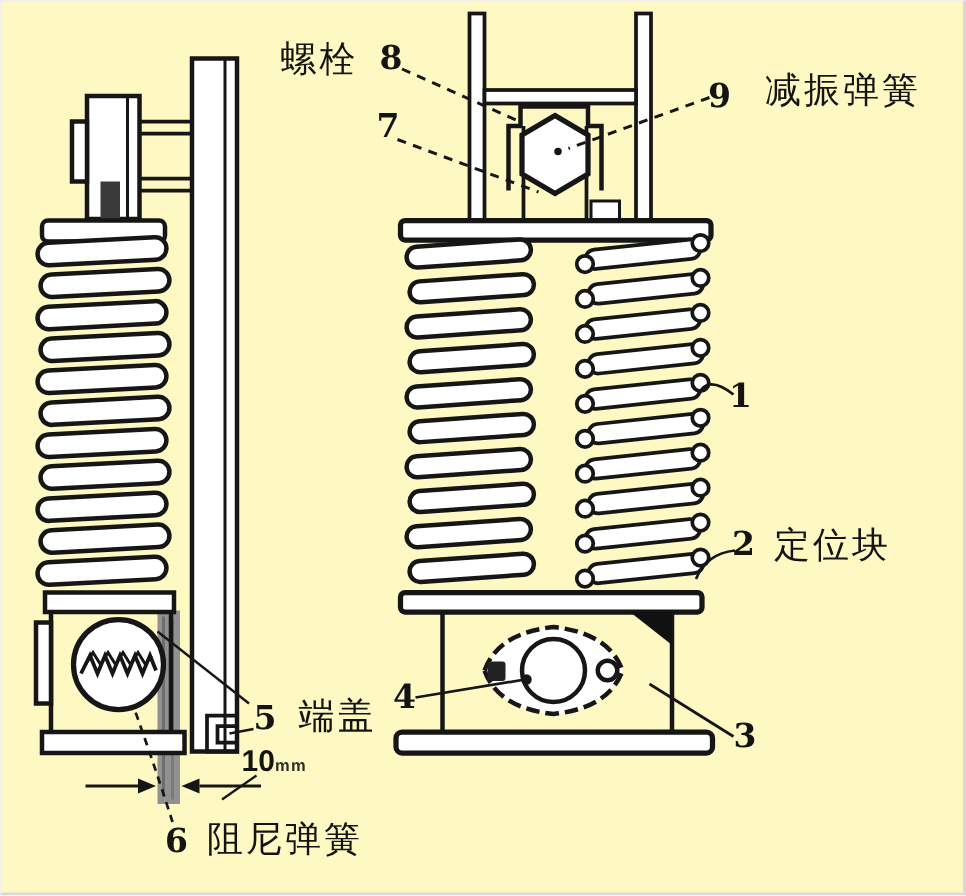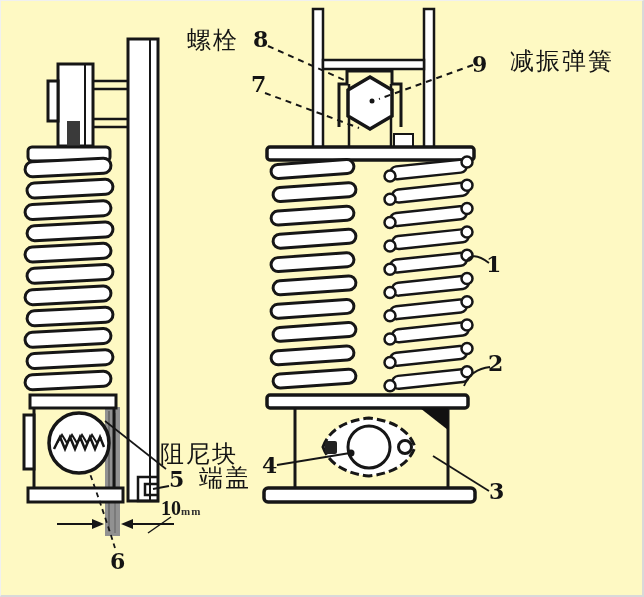--- a/index.html
+++ b/index.html
@@ -14,21 +14,21 @@
   .lbl{
     position:absolute;color:#141414;font-size:24px;letter-spacing:2px;
     white-space:nowrap;line-height:1.1;
   }
   .num{
     position:absolute;color:#141414;font-size:22px;font-weight:bold;
     font-family:"DejaVu Serif",serif;line-height:1;
   }
   .dim{
     position:absolute;color:#141414;font-size:20px;font-weight:bold;
-    font-family:Liberation Serif, serif;line-height:1;
+    font-family:Liberation Sans, sans-serif;line-height:1;
   }
   .dim .unit{font-size:11px;font-weight:bold;color:#2e2e2e;letter-spacing:1px;}
 </style>
 </head>
 <body>
 
 <div class="canvas">
 
   <svg width="644" height="597" viewBox="0 0 644 597">
 
@@ -179,20 +179,21 @@
     </g>
   </svg>
 
   <div class="lbl" style="left:186px;top:26px">螺栓</div>
   <div class="num" style="left:252px;top:27px">8</div>
   <div class="num" style="left:250px;top:72px">7</div>
   <div class="num" style="left:471px;top:52px">9</div>
   <div class="lbl" style="left:509px;top:47px">减振弹簧</div>
   <div class="num" style="left:485px;top:252px">1</div>
   <div class="num" style="left:487px;top:351px">2</div>
-  <div class="lbl" style="left:159px;top:440px">阻尼块</div>
+  <div class="lbl" style="left:515px;top:350px">定位块</div>
   <div class="num" style="left:261px;top:453px">4</div>
   <div class="lbl" style="left:198px;top:464px">端盖</div>
   <div class="num" style="left:168px;top:467px">5</div>
   <div class="dim" style="left:160px;top:497px"><span>10</span><span class="unit">mm</span></div>
   <div class="num" style="left:488px;top:479px">3</div>
   <div class="num" style="left:109px;top:549px">6</div>
+  <div class="lbl" style="left:137px;top:546px">阻尼弹簧</div>
 </div>
 
 </body></html>

